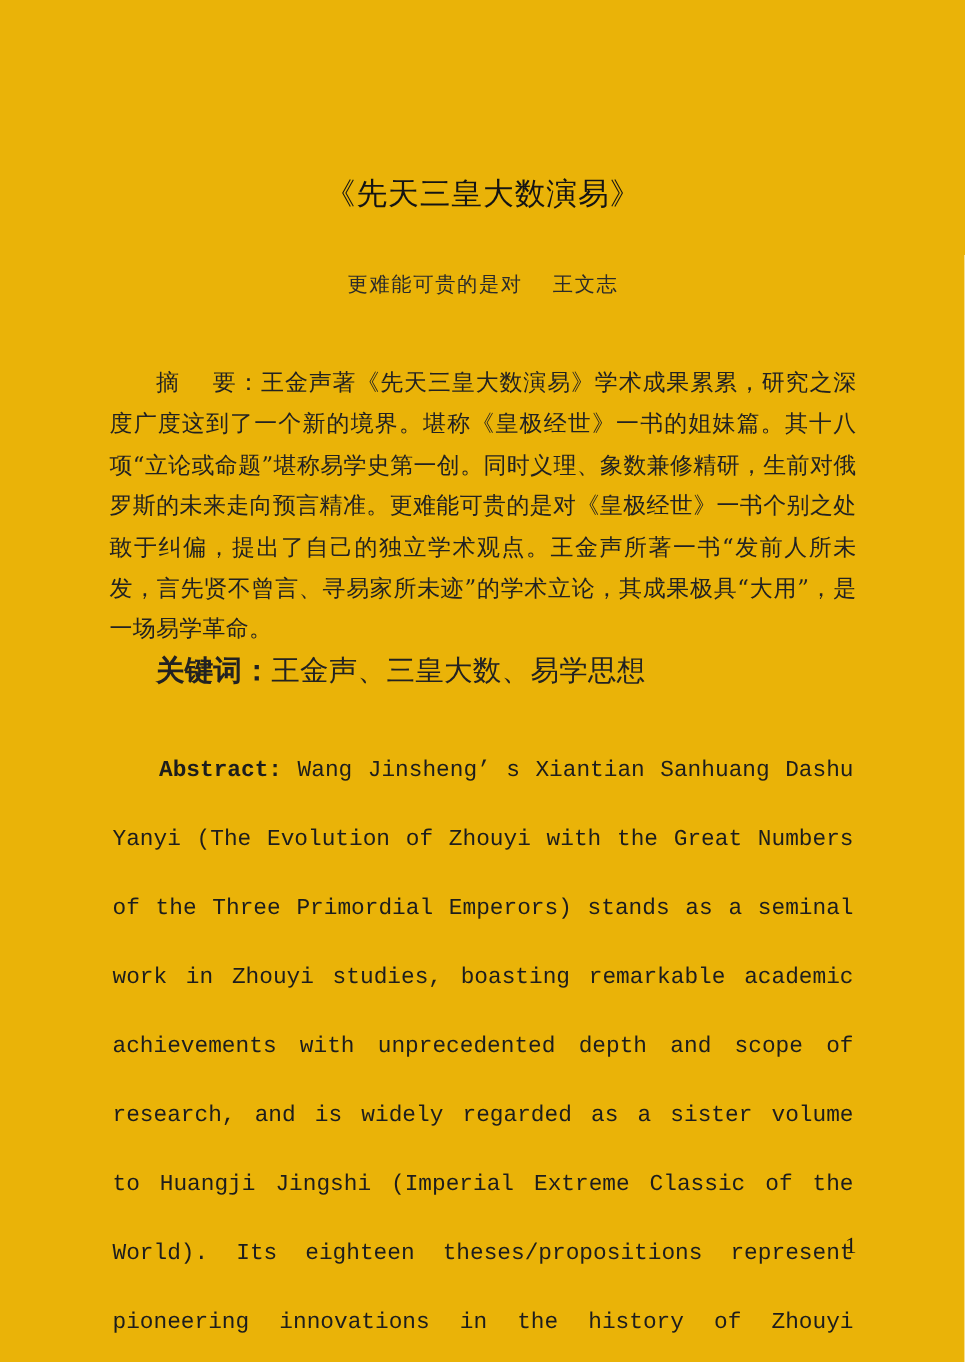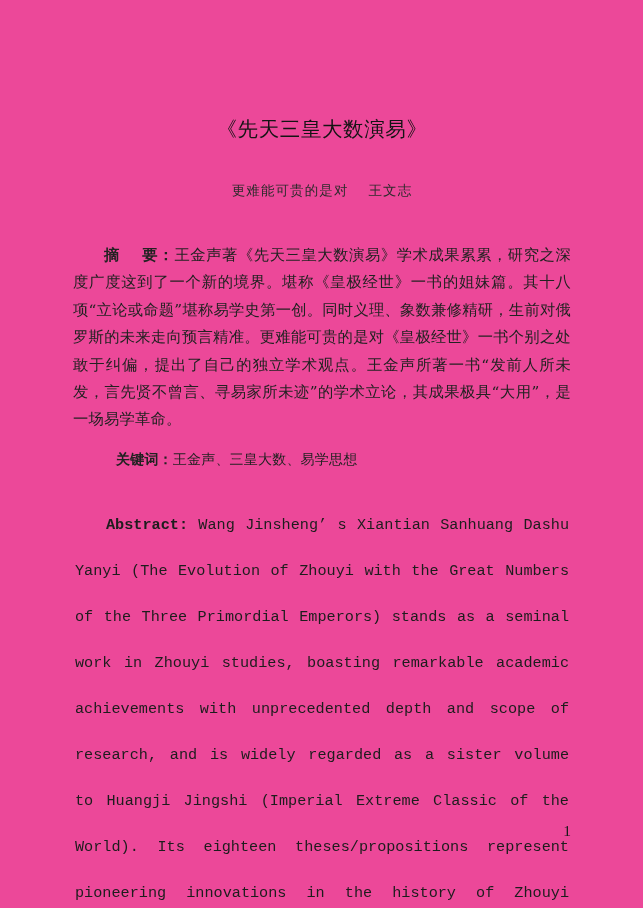--- a/index.html
+++ b/index.html
@@ -15,21 +15,21 @@
     font-family: "Liberation Serif", "DejaVu Serif", serif;
     color: #1a1a1a;
     -webkit-font-smoothing: antialiased;
   }
 
   .page {
     position: absolute;
     top: 0; left: 0;
     width: 643px;
     height: 908px;
-    background: #ec4899;
+    background: #eab308;
   }
 
   .content {
     position: absolute;
     left: 73px;
     top: 0;
     width: 498px;
   }
 
   
@@ -71,29 +71,29 @@
     line-height: 27.4px;
     color: #222222;
     text-align: justify;
     text-align-last: left;
     text-justify: inter-character;
     letter-spacing: 0.2px;
     margin: 0;
     text-indent: 31px;
   }
   .cn-para .lead {
-    font-weight: bold;
+    font-weight: normal;
     letter-spacing: 0.4px;
   }
   .cn-keywords {
     font-family: "DejaVu Serif", "Liberation Serif", serif;
-    font-size: 14px;
+    font-size: 19px;
     line-height: 27.4px;
     color: #222222;
-    margin: 12px;
+    margin: 0;
     text-indent: 31px;
     letter-spacing: 0.2px;
   }
   .cn-keywords .lead {
     font-weight: bold;
   }
 
   
   .en-block {
     margin-top: 29px;

